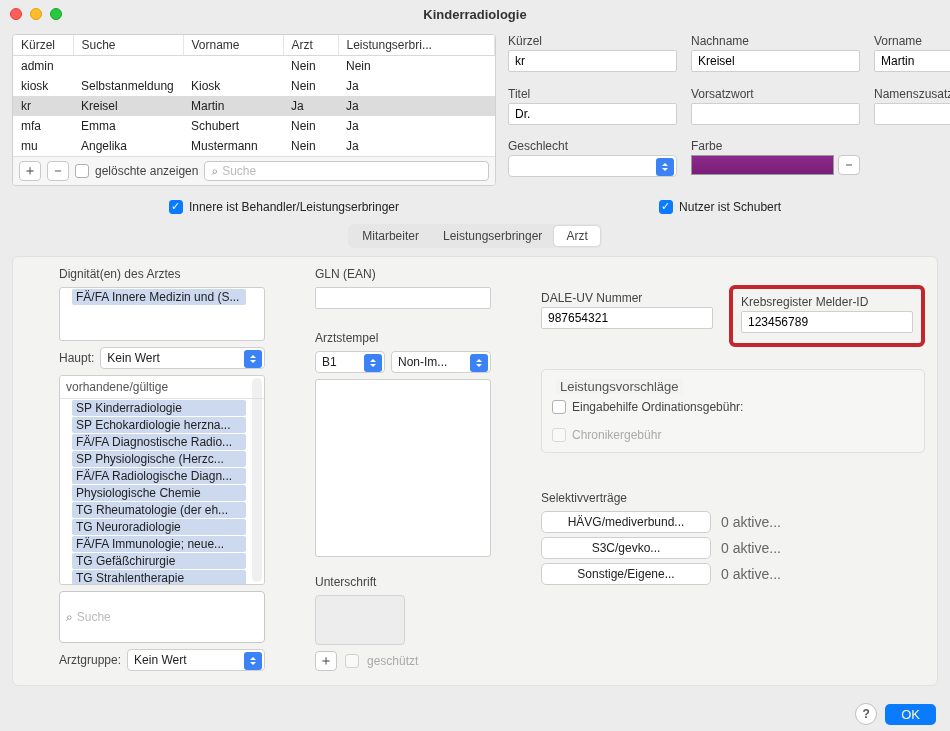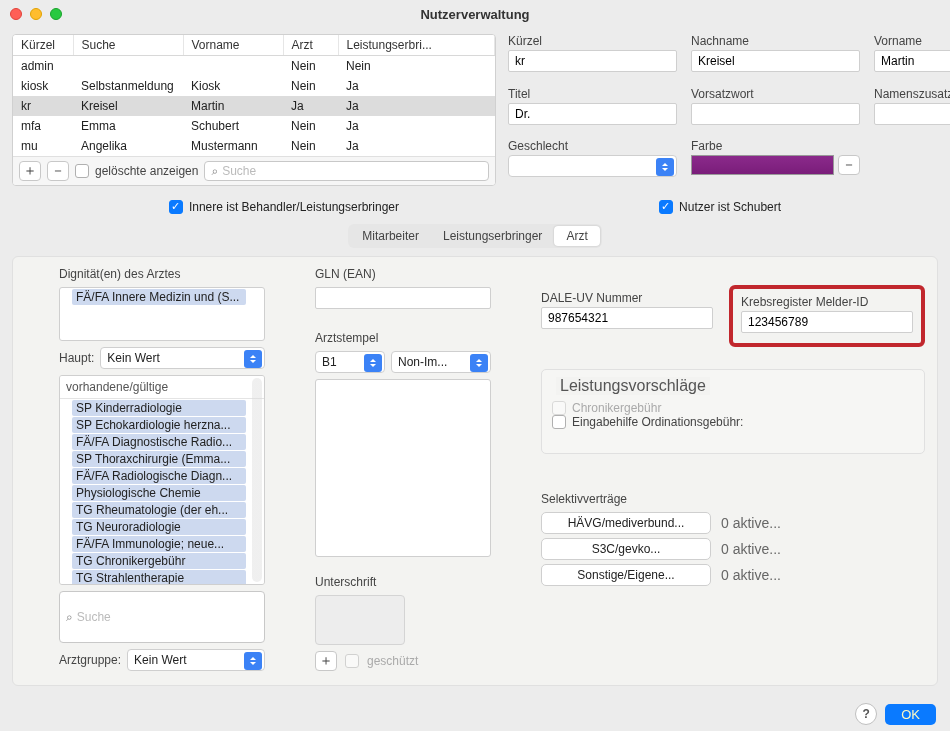--- a/index.html
+++ b/index.html
@@ -212,21 +212,21 @@
     border: 1px solid #d4d4d4;
     border-radius: 4px;
   }
   .muted { color: #aaa; }
   .groupbox {
     border: 1px solid #e0e0e0;
     border-radius: 5px;
     padding: 10px;
     background: #f6f6f4;
   }
-  .grouplabel { font-size: 16px; color: #555; margin: -18px 0 6px 4px; background: #f3f3f1; display: inline-block; padding: 0 4px;}
+  .grouplabel { font-size: 13px; color: #555; margin: -18px 0 6px 4px; background: #f3f3f1; display: inline-block; padding: 0 4px;}
   .selbtn {
     background: #fff;
     border: 1px solid #cfcfcf;
     border-radius: 5px;
     padding: 3px 10px;
     width: 170px;
     text-align: center;
     cursor: pointer;
     font-size: 12px;
     overflow: hidden; text-overflow: ellipsis; white-space: nowrap;
@@ -267,21 +267,21 @@
 </style>
 </head>
 <body>
 
 <div class="titlebar">
   <div class="traffic">
     <div class="dot red"></div>
     <div class="dot yellow"></div>
     <div class="dot green"></div>
   </div>
-  <div class="title">Nutzerverwaltung</div>
+  <div class="title">Kinderradiologie</div>
 </div>
 
 <div class="content">
   <div class="toprow">
     <div class="tablewrap" style="flex:1;">
       <table>
         <thead>
             <tr id="thead-row">
               <th style="width: 60px;">Kürzel</th>
               <th style="width: 110px;">Suche</th>
@@ -414,27 +414,27 @@
             <span>Kein Wert</span>
             <span class="chev"></span>
           </div>
       </div>
       <div class="listbox" style="flex:1; min-height:210px;">
         <div class="listheader">vorhandene/gültige</div>
         <div id="vorhandene-list">
             <div class="item">SP Kinderradiologie</div>
             <div class="item">SP Echokardiologie herzna...</div>
             <div class="item">FÄ/FA Diagnostische Radio...</div>
-            <div class="item">SP Thoraxchirurgie (Emma...</div>
+            <div class="item">SP Physiologische (Herzc...</div>
             <div class="item">FÄ/FA Radiologische Diagn...</div>
             <div class="item">Physiologische Chemie</div>
             <div class="item">TG Rheumatologie (der eh...</div>
             <div class="item">TG Neuroradiologie</div>
             <div class="item">FÄ/FA Immunologie; neue...</div>
-            <div class="item">TG Chronikergebühr</div>
+            <div class="item">TG Gefäßchirurgie</div>
             <div class="item">TG Strahlentherapie</div>
           </div>
         <div class="scrollhint"></div>
       </div>
       <div class="searchbox">
         <span class="mag">⌕</span>
         <span style="color:#bbb">Suche</span>
       </div>
       <div class="rowline">
         <span class="label12">Arztgruppe:</span>
@@ -484,27 +484,27 @@
           <div class="field">
             <label class="label12">Krebsregister Melder-ID</label>
             <input class="textinput" value="123456789" style="">
           </div>
         </div>
       </div>
 
       <div style="height:10px"></div>
       <div class="groupbox" style="position:relative;">
         <div class="grouplabel">Leistungsvorschläge</div>
+        <div class="rowline" style="margin-bottom:14px;">
+          <span class="checkbox"></span>
+          <span class="label12">Eingabehilfe Ordinationsgebühr:</span>
+        </div>
         <div class="rowline">
           <span class="checkbox" style="opacity:0.4"></span>
           <span class="muted">Chronikergebühr</span>
-        </div>
-        <div class="rowline" style="margin-bottom:14px;">
-          <span class="checkbox"></span>
-          <span class="label12">Eingabehilfe Ordinationsgebühr:</span>
         </div>
       </div>
 
       <div style="height:26px"></div>
       <div class="label12">Selektivverträge</div>
       <div id="selrows">
           <div class="selrow">
             <div class="selbtn">HÄVG/mediverbund...</div>
             <span class="selstatus">0 aktive...</span>
           </div>

